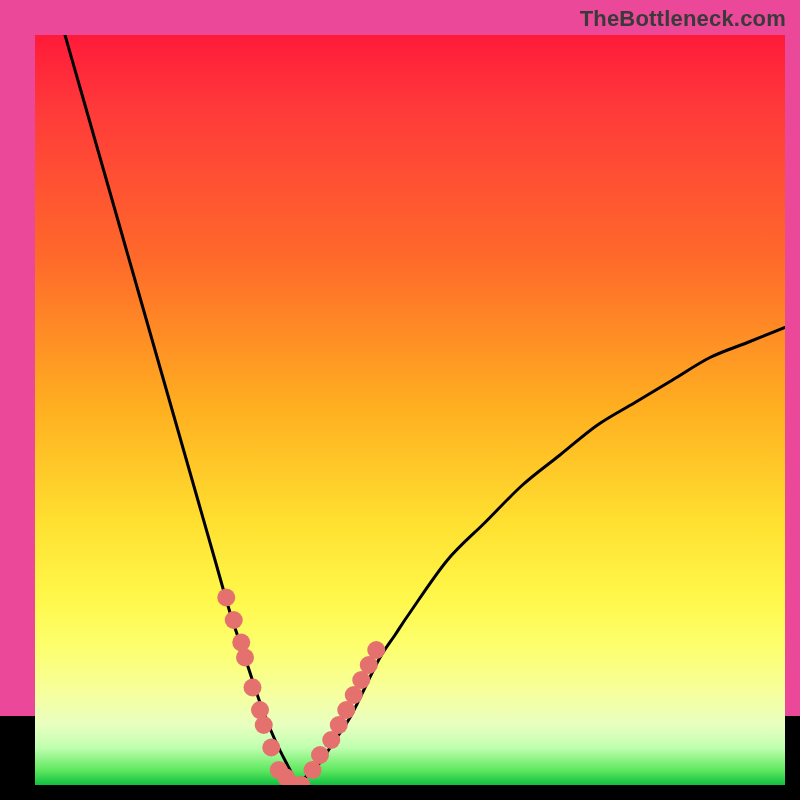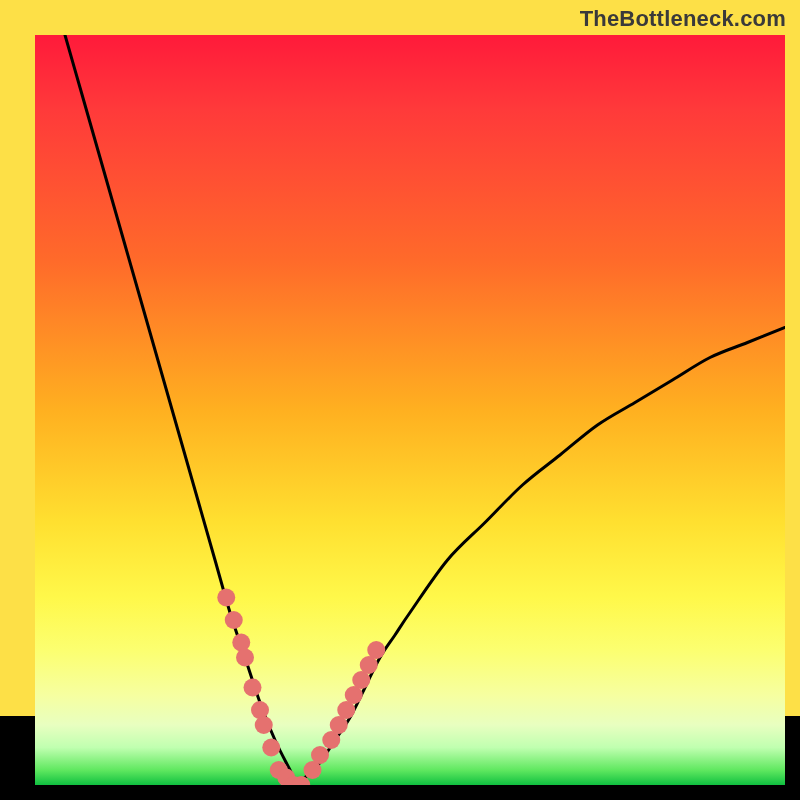--- a/index.html
+++ b/index.html
@@ -10,21 +10,21 @@
     background: #000;
     overflow: hidden;
     font-family: Arial, Helvetica, sans-serif;
   }
   .frame {
     position: absolute;
     left: 0;
     top: 0;
     width: 800px;
     height: 716px;
-    background: #fde047;
+    background: #ec4899;
   }
   .plot-area {
     position: absolute;
     left: 35px;
     top: 35px;
     width: 750px;
     height: 750px;
     background: linear-gradient(
       to bottom,
       #ff1a3a 0%,

